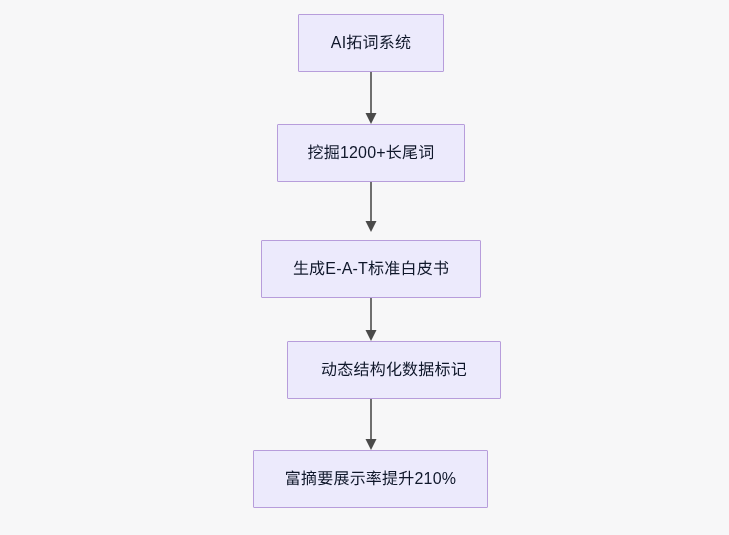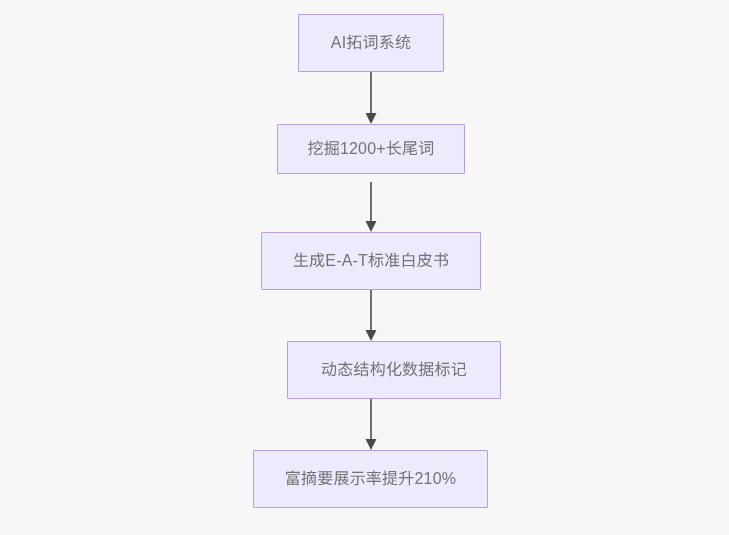--- a/index.html
+++ b/index.html
@@ -34,36 +34,36 @@
   .node {
     position: absolute;
     box-sizing: border-box;
     background: #eceafc;
     border: 1.6px solid #b79ddb;
     border-radius: 1px;
     display: flex;
     align-items: center;
     justify-content: center;
     text-align: center;
-    color: #737373;
+    color: #0f172a;
     font-size: 16px;
     line-height: 1.25;
     letter-spacing: 0.2px;
     white-space: nowrap;
   }
 
   .node-label {
     display: block;
     pointer-events: none;
   }
 
   
   .node-1 { left: 298px; top: 14px;  width: 146px; height: 58px; }
-  .node-2 { left: 277px; top: 124px; width: 188px; height: 50px; text-align: right; }
-  .node-3 { left: 261px; top: 232px; width: 220px; height: 58px; }
+  .node-2 { left: 277px; top: 124px; width: 188px; height: 58px; text-align: right; }
+  .node-3 { left: 261px; top: 240px; width: 220px; height: 58px; }
   .node-4 { left: 264px; top: 341px; width: 214px; height: 58px; margin-left: 23px; }
   .node-5 { left: 253px; top: 450px; width: 235px; height: 58px; }
 
   
   .connector {
     position: absolute;
     left: 0;
     top: 0;
     width: 729px;
     height: 535px;

